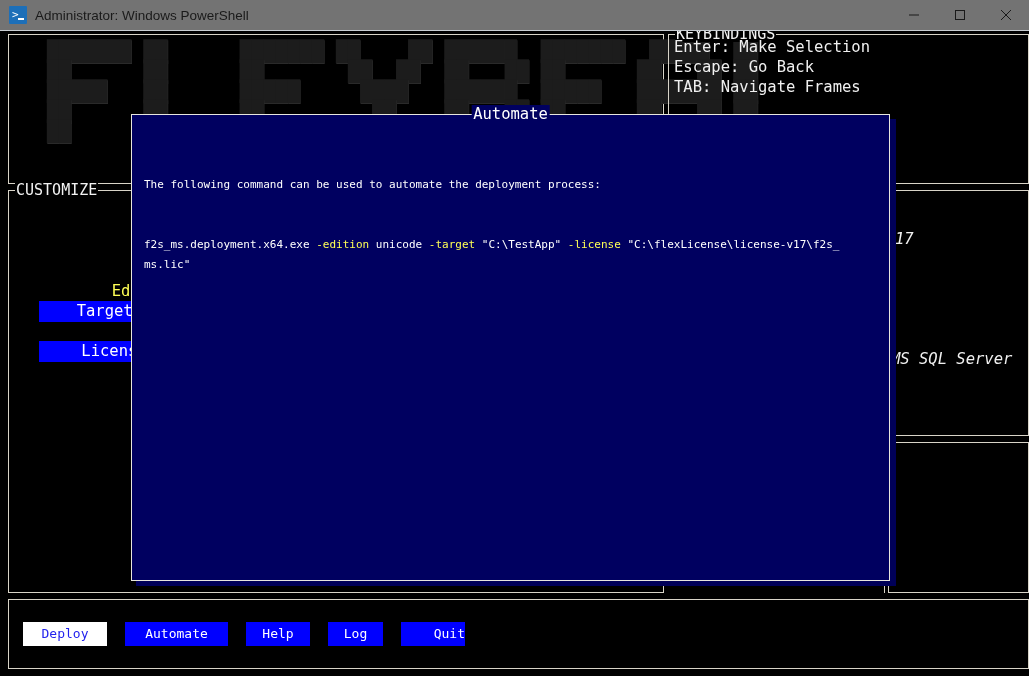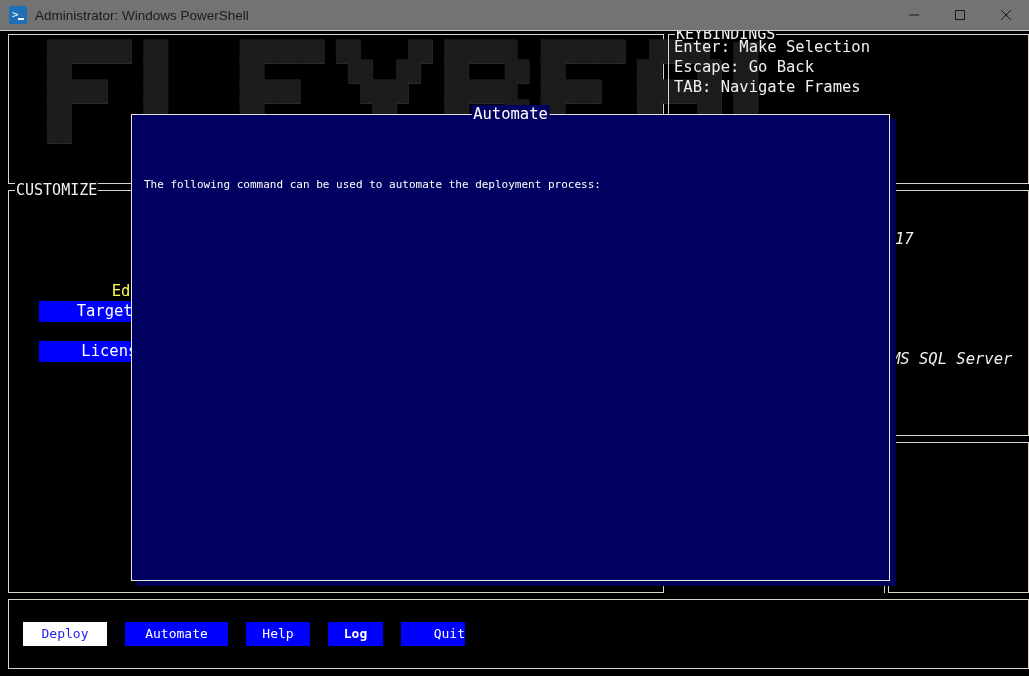--- a/index.html
+++ b/index.html
@@ -319,25 +319,26 @@
       <div class="right-text" style="left:6px; top:38px;">17</div>
       <div class="right-text" style="left:2px; top:158px;">MS SQL Server</div>
     </div>
     <div class="frame" id="right-frame-b"></div>
 
     <div class="frame" id="bottom-frame">
       <div class="bottom-bar" id="bottom-buttons">
           <div class="bbtn focus" style="left: 14px; width: 84px;">Deploy</div>
           <div class="bbtn blue" style="left: 116px; width: 103px;">Automate</div>
           <div class="bbtn blue" style="left: 237px; width: 64px;">Help</div>
-          <div class="bbtn blue" style="left: 319px; width: 55px; font-weight: bold;">Log</div>
+          <div class="bbtn blue" style="left: 319px; width: 55px;">Log</div>
           <div class="bbtn blue" style="left: 392px; width: 64px; text-align: right;">Quit</div>
         </div>
     </div>
 
     <div id="modal-shadow"></div>
     <div id="modal">
       <div id="modal-title">Automate</div>
       <div class="modal-line" id="modal-desc">The following command can be used to automate the deployment process:</div>
+      <div class="modal-line" id="modal-cmd"><span>f2s_ms.deployment.x64.exe </span><span class="flag">-edition</span><span> unicode </span><span class="flag">-target</span><span> "C:\TestApp" </span><span class="flag">-license</span><span> "C:\flexLicense\license-v17\f2s_ms.lic"</span></div>
     </div>
 
   </div>
 </div>
 
 </body></html>

